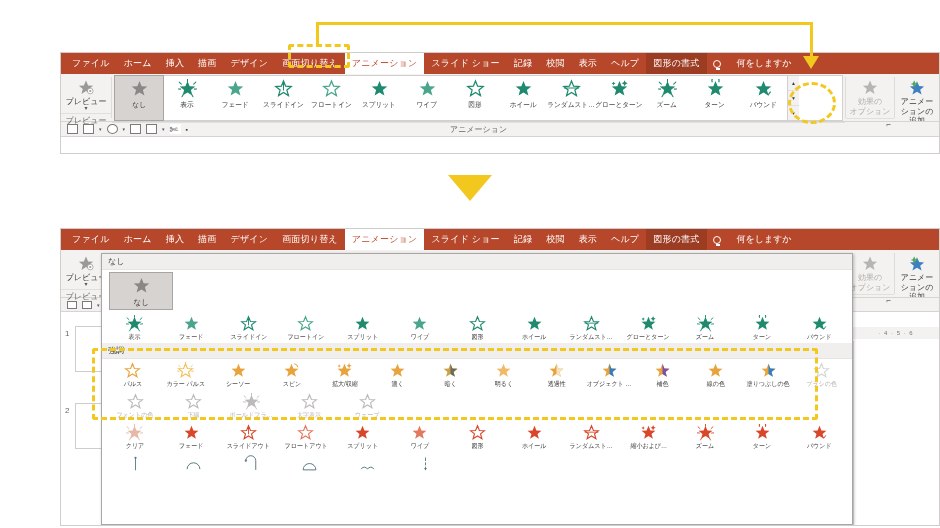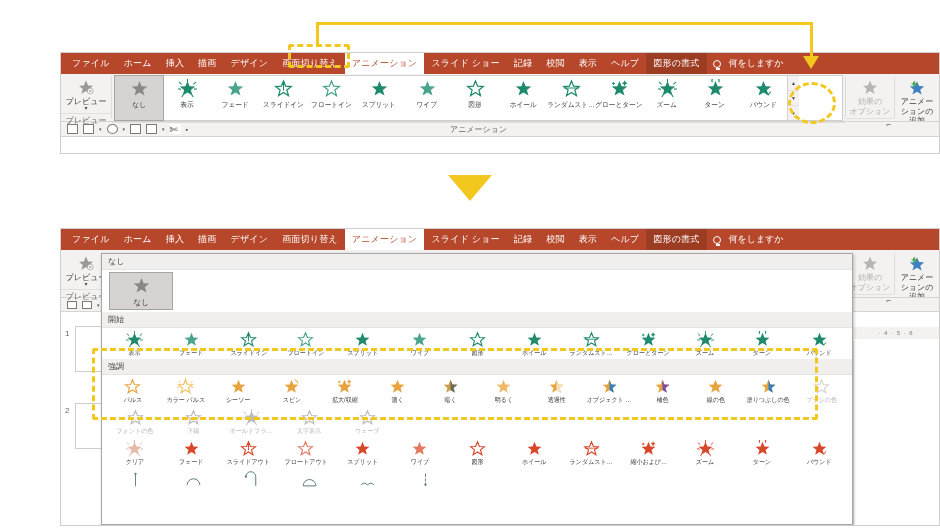--- a/index.html
+++ b/index.html
@@ -32,21 +32,21 @@
     letter-spacing: .2px;
   }
   .tab.active {
     background: #ffffff;
     color: #b7472a;
   }
   .tab.ctx {
     background: #9c3c23;
     color: #ffffff;
   }
-  .tellme { display: flex; align-items: center; gap: 8px; padding: 0 6px; }
+  .tellme { display: flex; align-items: center; gap: 16px; padding: 0 6px; }
   .bulb {
     width: 8px; height: 8px; border-radius: 50%;
     border: 1px solid #fff; position: relative; flex: none;
   }
   .bulb::after {
     content:""; position:absolute; left:2px; top:7px;
     width:4px; height:2px; background:#fff;
   }
 
   
@@ -551,21 +551,20 @@
     <div class="dropdown" style="left:40px; top:24px; width:752px; height:272px;" id="ddRoot">
         <div class="dd-head">なし</div>
         <div class="dd-row">
           <div class="ditem none-cell">
             <span><svg width="19" height="19" viewBox="0 0 24 24">
                 <polygon points="12,2.4 14.7,9.1 21.8,9.5 16.3,14 18.2,20.9 12,17 5.8,20.9 7.7,14 2.2,9.5 9.3,9.1" fill="#8a8886"></polygon>
               </svg></span>
             <span class="lbl">なし</span>
           </div>
         </div>
-        <div class="dd-head">開始</div>
         <div class="dd-row">
           <div class="ditem">
             <span><svg width="17" height="17" viewBox="0 0 24 24">
                 <polygon points="12,2.4 14.7,9.1 21.8,9.5 16.3,14 18.2,20.9 12,17 5.8,20.9 7.7,14 2.2,9.5 9.3,9.1" fill="#1f8a6e"></polygon>
                 <line x1="12" y1="0" x2="12" y2="3" stroke="#1f8a6e" stroke-width="1.3" stroke-linecap="round"></line>
                 <line x1="22.5" y1="4" x2="19.8" y2="6.5" stroke="#1f8a6e" stroke-width="1.3" stroke-linecap="round"></line>
                 <line x1="1.5" y1="4" x2="4.2" y2="6.5" stroke="#1f8a6e" stroke-width="1.3" stroke-linecap="round"></line>
                 <line x1="23.5" y1="12.5" x2="20.6" y2="12.8" stroke="#1f8a6e" stroke-width="1.3" stroke-linecap="round"></line>
                 <line x1="0.5" y1="12.5" x2="3.4" y2="12.8" stroke="#1f8a6e" stroke-width="1.3" stroke-linecap="round"></line>
                 <line x1="19" y1="22.5" x2="17.5" y2="19.8" stroke="#1f8a6e" stroke-width="1.3" stroke-linecap="round"></line>

